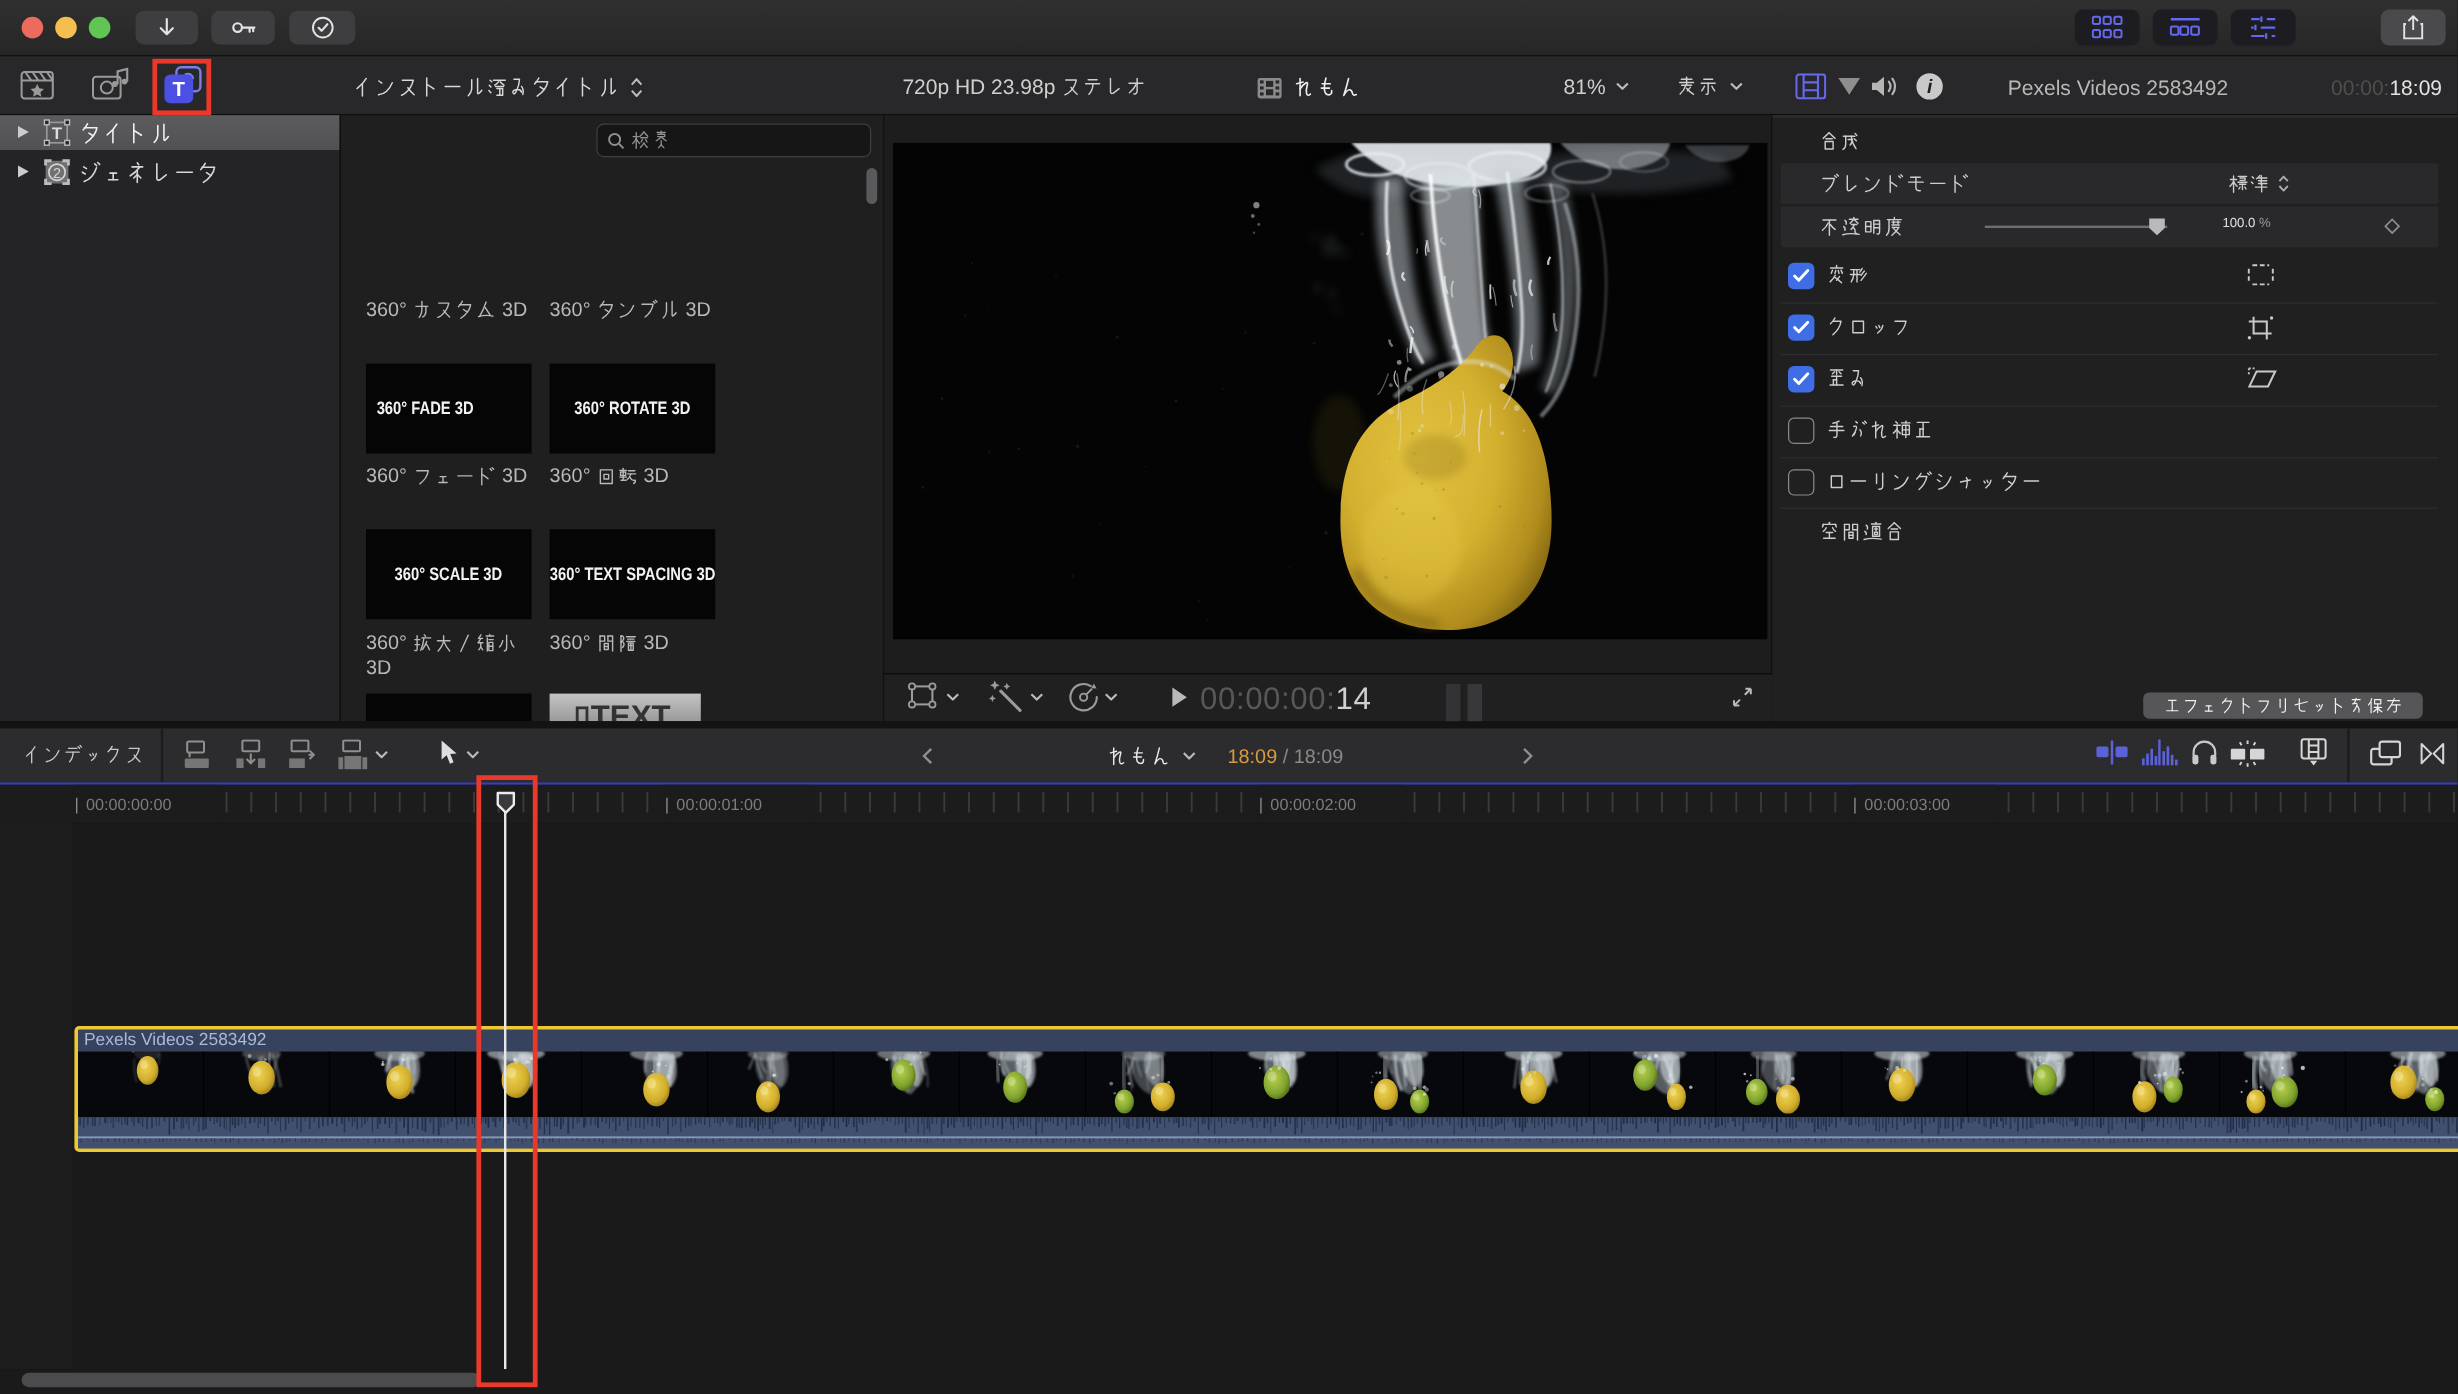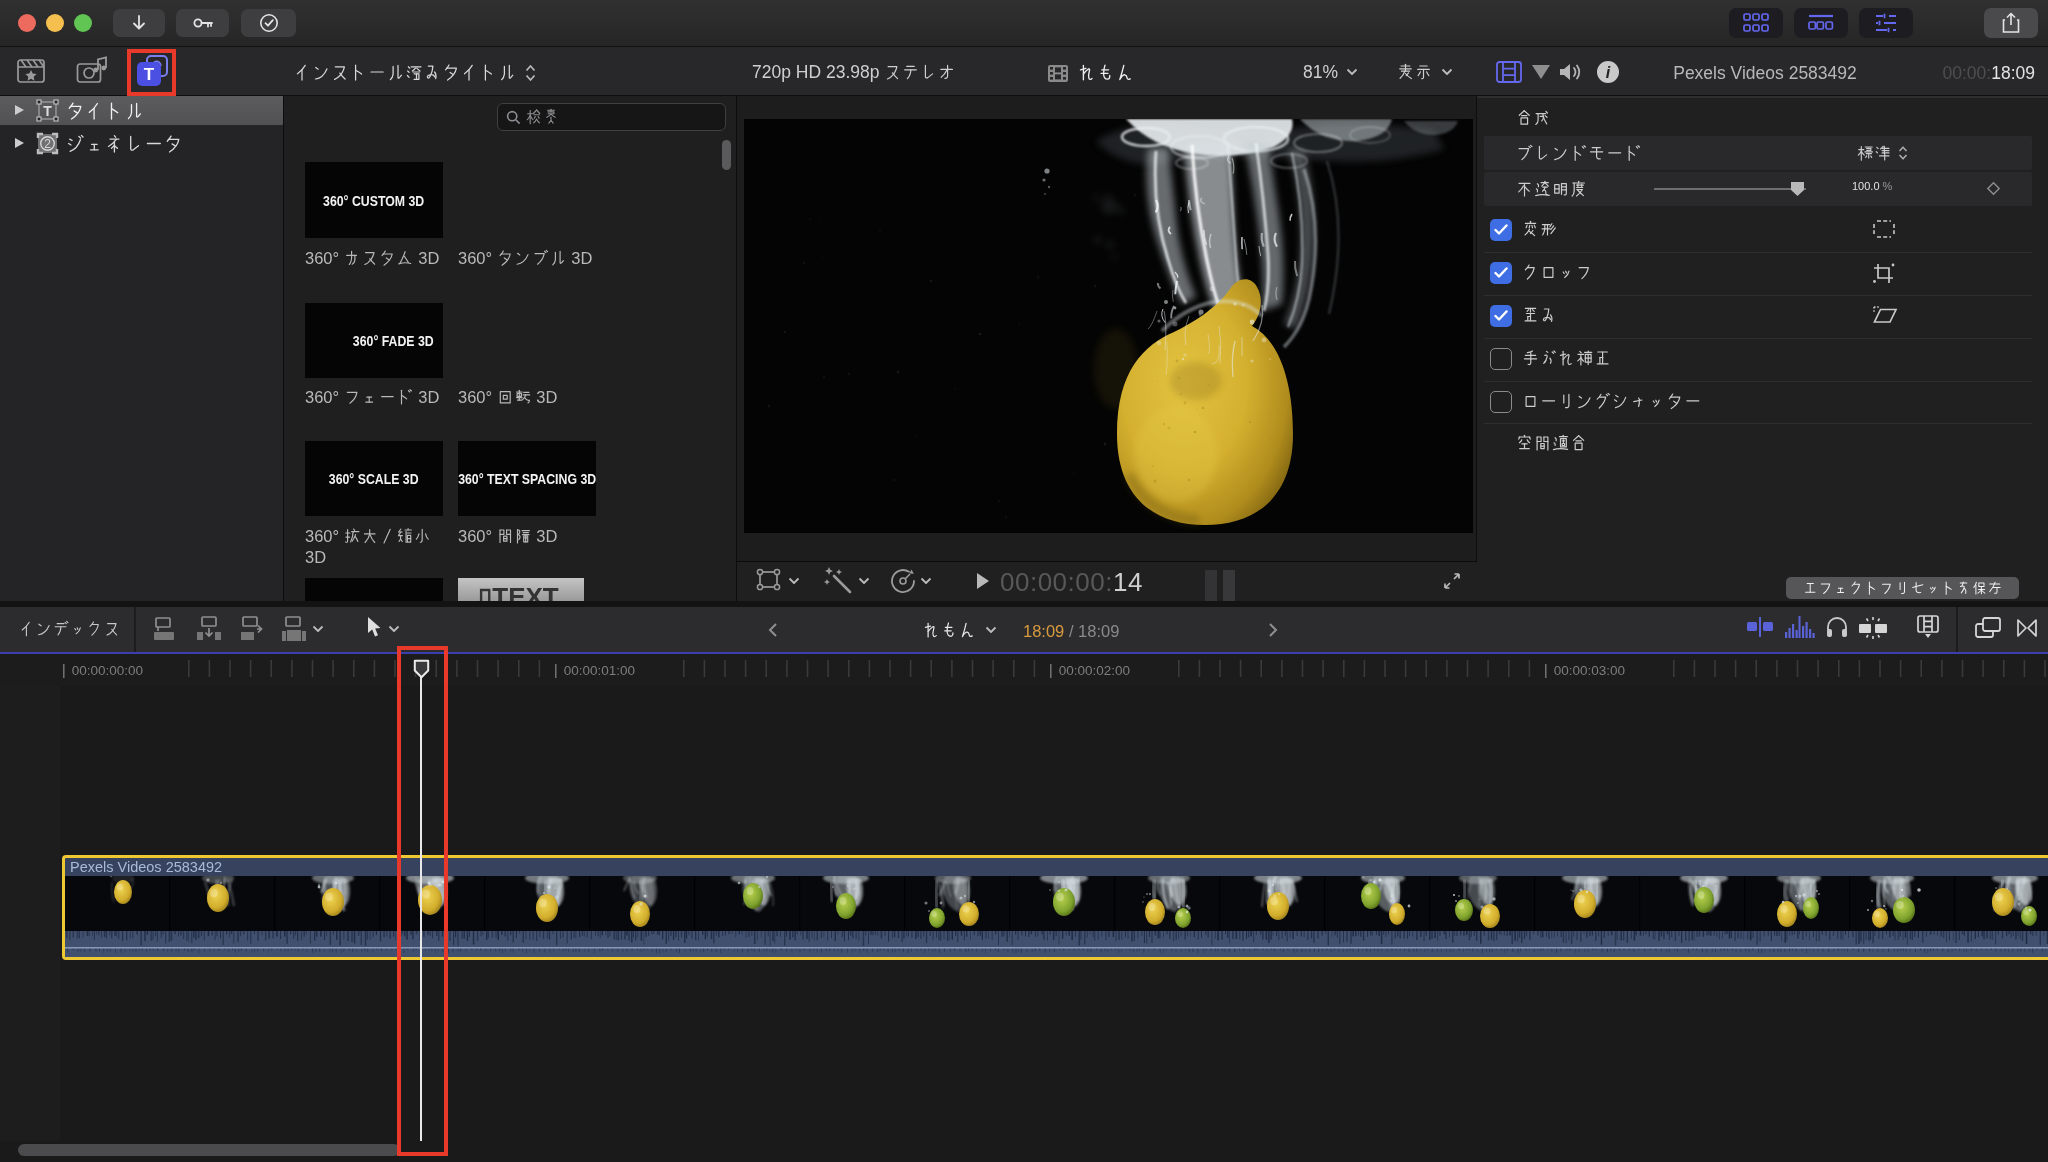--- a/index.html
+++ b/index.html
@@ -307,25 +307,25 @@
         <path d="M8.0 0.3 V2.2" transform="translate(17.0 0.0)"></path>
         <path d="M4.5 1.3 H11.5" transform="translate(17.0 0.0)"></path>
         <path d="M5.1 2.9 H10.9 V4.8 H5.1" transform="translate(17.0 0.0)"></path>
         <path d="M7.7 5.4 Q5.8 7.4 3.8 8.3" transform="translate(17.0 0.0)"></path>
         <path d="M8.3 5.4 Q10.2 7.4 12.2 8.3" transform="translate(17.0 0.0)"></path>
         <path d="M8.0 8.3 V12.5" transform="translate(17.0 0.0)"></path>
         <path d="M5.8 14.1 Q7.0 12.5 8.0 11.8" transform="translate(17.0 0.0)"></path>
         <path d="M10.2 14.1 Q9.0 12.5 8.0 11.8" transform="translate(17.0 0.0)"></path>
       </svg>
     </div>
-<div class="abs" style="left:305px;top:162px;width:138px;height:76px;background:#050505;display:flex;align-items:center;justify-content:center;">
-      <span style="color:#f2f2f2;font-size:15px;font-weight:bold;letter-spacing:0px;transform:scaleX(.82);white-space:nowrap;">360° CUSTOM 3D</span>
-    </div>
-<div class="abs" style="left:305px;top:303px;width:138px;height:75px;background:#050505;display:flex;align-items:center;justify-content:flex-end;">
+<div class="abs" style="left:305px;top:303px;width:138px;height:75px;background:#050505;display:flex;align-items:center;justify-content:flex-start;">
       <span style="color:#f2f2f2;font-size:15px;font-weight:bold;letter-spacing:0px;transform:scaleX(.82);white-space:nowrap;">360° FADE 3D</span>
+    </div>
+<div class="abs" style="left:458px;top:303px;width:138px;height:75px;background:#050505;display:flex;align-items:center;justify-content:center;">
+      <span style="color:#f2f2f2;font-size:15px;font-weight:bold;letter-spacing:0px;transform:scaleX(.82);white-space:nowrap;">360° ROTATE 3D</span>
     </div>
 <div class="abs" style="left:305px;top:441px;width:138px;height:75px;background:#050505;display:flex;align-items:center;justify-content:center;">
       <span style="color:#f2f2f2;font-size:15px;font-weight:bold;letter-spacing:0px;transform:scaleX(.82);white-space:nowrap;">360° SCALE 3D</span>
     </div>
 <div class="abs" style="left:458px;top:441px;width:138px;height:75px;background:#050505;display:flex;align-items:center;justify-content:center;">
       <span style="color:#f2f2f2;font-size:15px;font-weight:bold;letter-spacing:0px;transform:scaleX(.82);white-space:nowrap;">360° TEXT SPACING 3D</span>
     </div>
 <div class="abs" style="left:305px;top:578px;width:138px;height:23px;background:#050505;"></div>
 <div class="abs" style="left:458px;top:578px;width:126px;height:23px;background:linear-gradient(#c4c4c4,#9a9a9a);overflow:hidden;">
       <div class="abs" style="left:20px;top:4px;color:#333;font-size:26px;font-weight:bold;">▯TEXT</div>

